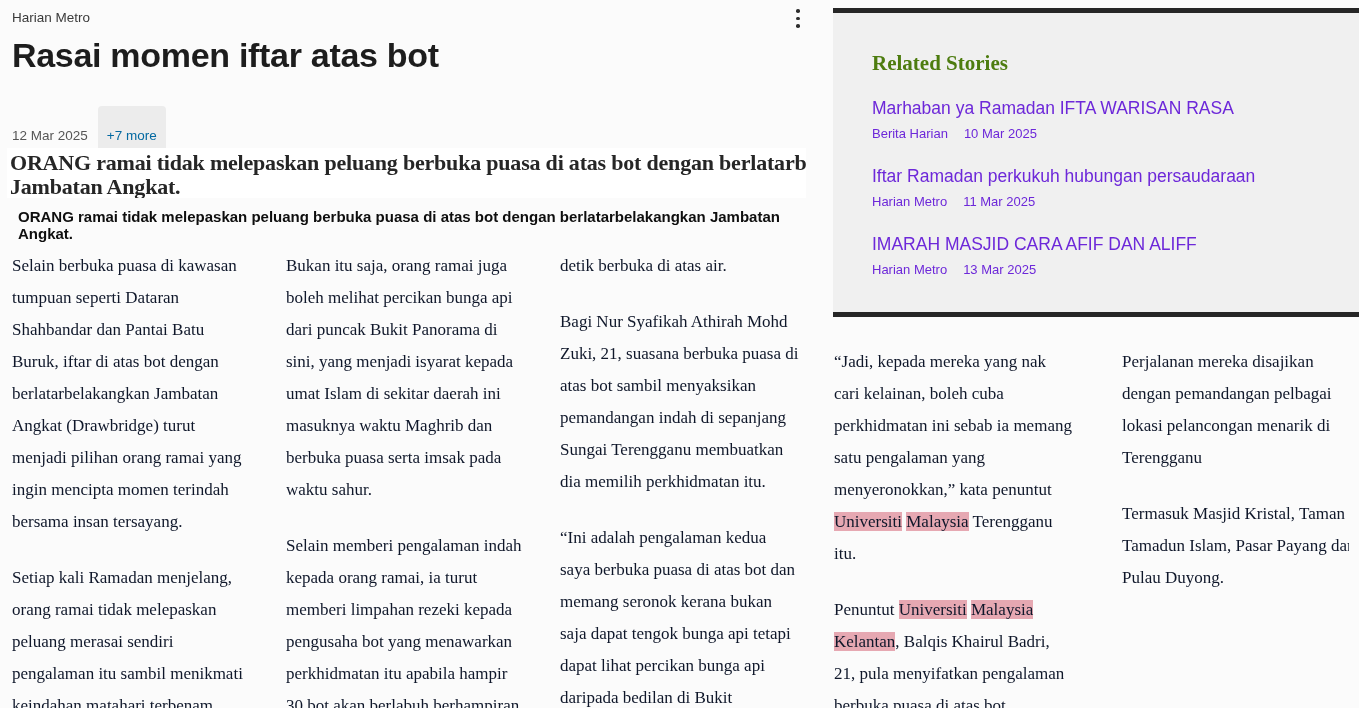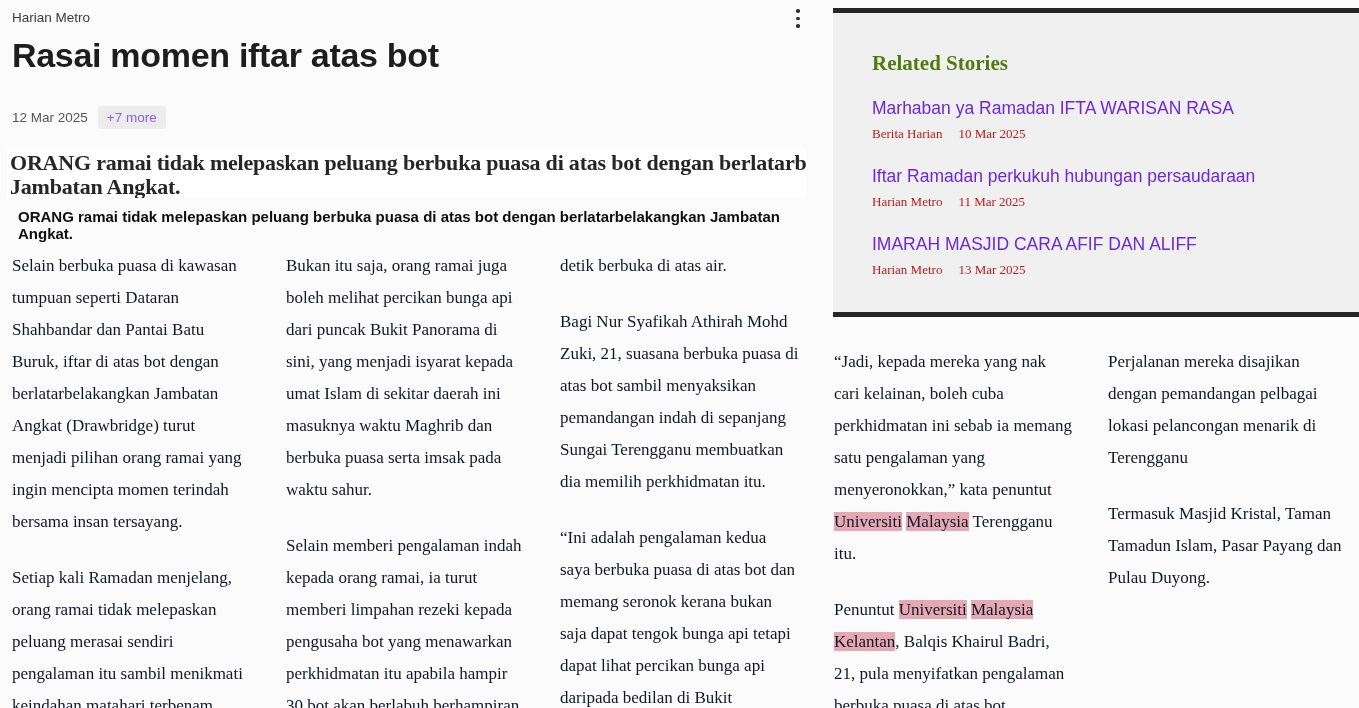--- a/index.html
+++ b/index.html
@@ -22,22 +22,22 @@
     justify-content: flex-start; gap: 4px; cursor: pointer; padding-top: 2px;
   }
   .kebab .dot { width: 3.5px; height: 3.5px; border-radius: 50%; background: #2d2d2d; }
   .article-title {
     position: absolute; left: 12px; top: 36px; width: 780px;
     font-size: 34px; font-weight: bold; color: #1d1d1d; letter-spacing: -0.3px;
   }
   .date-row { position: absolute; left: 12px; top: 106px; display: flex; align-items: center; gap: 10px; }
   .date-text { font-size: 13.5px; color: #565656; }
   .more-badge {
-    font-size: 13.5px; color: #8b5cf6; background: #ececec;
-    padding: 4px 9px; border-radius: 4px; cursor: pointer;
+    font-size: 13.5px; color: #0369a1; background: #ececec;
+    padding: 22px 9px; border-radius: 4px; cursor: pointer;
   }
   .lede-image {
     position: absolute; left: 7px; top: 148px; width: 799px; height: 50px;
     background: #ffffff; overflow: hidden; padding: 3px 0 0 3px;
     font-family: "Liberation Serif", serif; font-weight: 600;
     font-size: 22px; line-height: 24px; color: #262626; letter-spacing: -0.2px;
   }
   .lede-image .l1 { white-space: nowrap; }
   .caption {
     position: absolute; left: 18px; top: 208px; width: 790px;
@@ -64,26 +64,26 @@
     position: absolute; left: 39px; top: 38px;
     font-family: "Liberation Serif", serif; font-weight: bold;
     font-size: 21px; color: #4d7c0f;
   }
   .story { position: absolute; left: 39px; width: 460px; }
   .story-1 { top: 85px; }
   .story-2 { top: 153px; }
   .story-3 { top: 221px; }
   .story-title { font-size: 17.5px; color: #6d28d9; cursor: pointer; }
   .story-meta { margin-top: 7px; display: flex; gap: 16px; }
-  .story-meta span { font-size: 13px; color: #b91c1c; font-family: Liberation Serif, serif; }
+  .story-meta span { font-size: 13px; color: #6d28d9; }
 
   
   .quote-cols {
     position: absolute; left: 834px; top: 346px; width: 515px; height: 362px;
-    display: flex; gap: 34px; overflow: hidden;
+    display: flex; gap: 48px; overflow: hidden;
   }
   .hl { background: #e6a8b2; }
 </style>
 </head>
 <body>
 
 <div class="article">
   <div class="source-label">Harian Metro</div>
 
   <div class="kebab">

